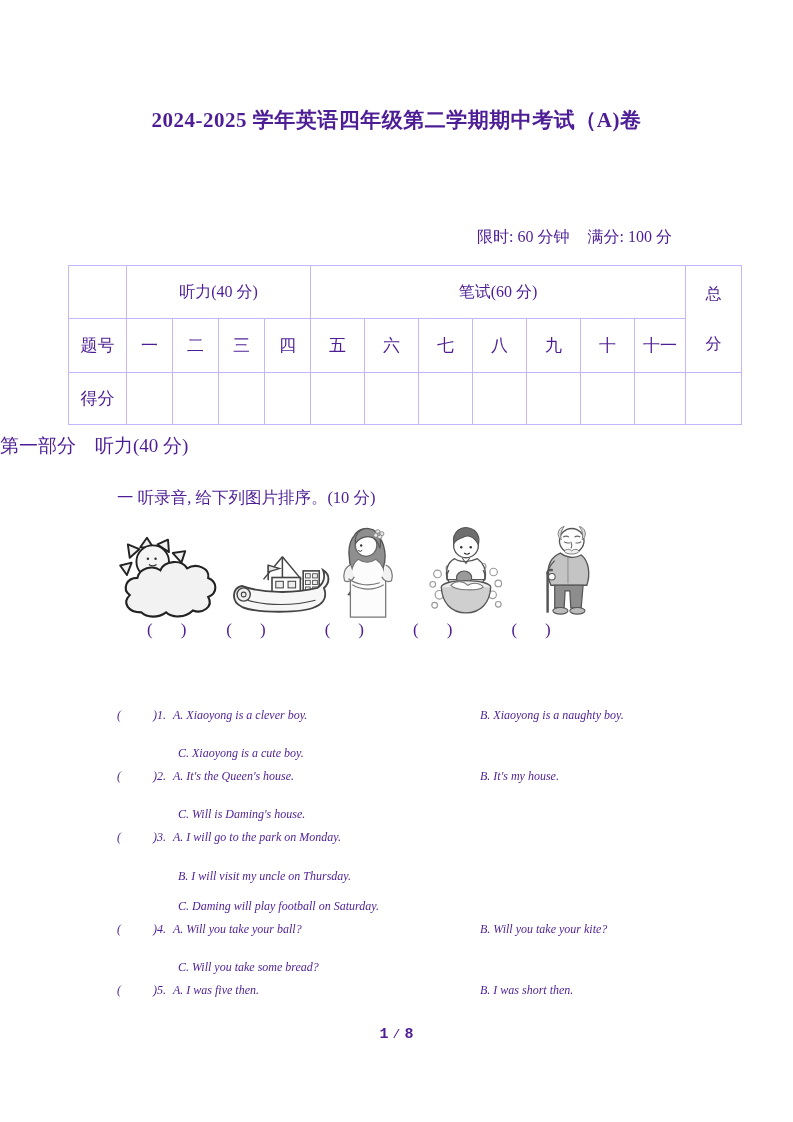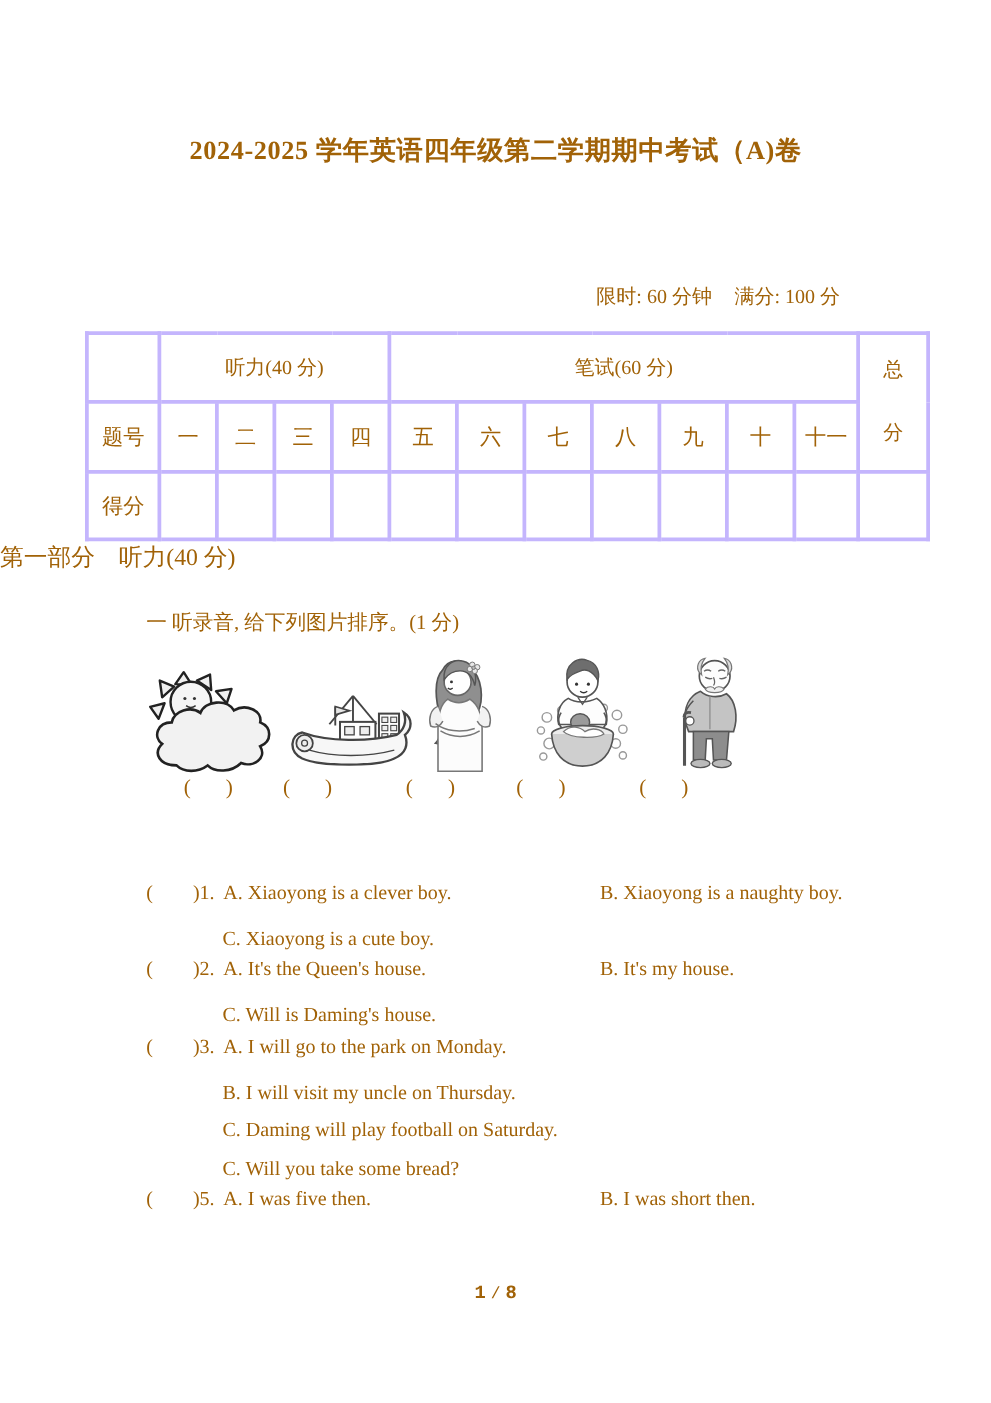--- a/index.html
+++ b/index.html
@@ -1,28 +1,28 @@
 <!DOCTYPE html>
 <html><head>
 <meta charset="utf-8">
 <style>
   html,body{margin:0;padding:0;background:#fff;}
   .page{
     position:relative;width:793px;height:1122px;background:#fff;overflow:hidden;
-    font-family:"Liberation Serif",serif;color:#a16207;
+    font-family:"Liberation Serif",serif;color:#4c1d95;
   }
   .title{position:absolute;top:106px;left:0;width:100%;text-align:center;
     font-size:21px;font-weight:bold;letter-spacing:.5px;}
   .subtitle{position:absolute;top:169px;left:0;width:100%;text-align:center;
     font-size:20px;font-weight:bold;}
   .info{position:absolute;top:227px;right:121px;font-size:16px;}
   .info .sep{display:inline-block;width:18px;}
 
   table.score{position:absolute;top:265px;left:68px;border-collapse:collapse;table-layout:fixed;}
-  table.score td{border:3px solid #c4b5fd;text-align:center;vertical-align:middle;
+  table.score td{border:1px solid #c4b5fd;text-align:center;vertical-align:middle;
     font-size:17px;padding:0;}
   tr.r1 td{height:52px;font-size:16px;}
   tr.r2 td{height:53px;}
   tr.r3 td{height:51px;}
   td.total-cell div{line-height:50px;font-size:16px;}
 
   .part-heading{position:absolute;top:433px;left:0;width:100%;text-align:left;font-size:19px;}
   .sec-title{position:absolute;left:117px;font-size:16.5px;}
   .sec1-title{top:487px;}
   .sec2-title{top:663px;}
@@ -35,21 +35,21 @@
   .fig3{width:66px;margin-left:4px;}
   .fig4{width:76px;margin-left:25px;}
   .fig5{width:70px;margin-left:28px;}
 
   .parens-row{position:absolute;top:620px;left:118px;font-size:17px;white-space:nowrap;}
   .ppair{display:inline-block;}
   .pp1{margin-left:29px;} .pp2{margin-left:40px;} .pp3{margin-left:59px;}
   .pp4{margin-left:49px;} .pp5{margin-left:59px;}
   .pgap{display:inline-block;width:28px;}
 
-  .questions{position:absolute;top:700px;left:117px;width:600px;font-size:16px;}
+  .questions{position:absolute;top:700px;left:117px;width:600px;font-size:12px;font-style:italic;}
   .qline{display:flex;align-items:center;height:30.6px;white-space:nowrap;}
   .q-left{width:363px;flex:0 0 363px;}
   .q-right{flex:1;}
   .indent{padding-left:61px;align-items:flex-end;}
   .ans-gap{display:inline-block;width:32px;}
   .qnum{margin-right:7px;}
 
   .footer{position:absolute;top:1026px;left:0;width:100%;text-align:center;
     font-family:Liberation Mono, monospace;font-size:15px;font-weight:bold;}
   .footer .fsep{font-weight:normal;margin:0 4px;font-size:13px;}
@@ -118,21 +118,21 @@
       <td></td>
       <td></td>
       <td></td>
       <td></td>
     </tr>
   </tbody>
     </table>
 
   <div class="part-heading">第一部分　听力(40 分)</div>
 
-  <div class="sec-title sec1-title">一 听录音, 给下列图片排序。(1 分)</div>
+  <div class="sec-title sec1-title">一 听录音, 给下列图片排序。(10 分)</div>
 
   <div class="figures">
     <div class="fig fig1">
       <svg viewBox="0 0 104 92" width="100" height="88">
         <g fill="#f0f0f0" stroke="#222" stroke-width="2" stroke-linejoin="round">
           <path d="M30,6 L37,17 L23,16 Z"></path>
           <path d="M52,8 L53,21 L41,13 Z"></path>
           <path d="M10,13 L22,18 L12,27 Z"></path>
           <path d="M2,35 L14,32 L9,45 Z"></path>
           <path d="M70,20 L66,32 L57,22 Z"></path>
@@ -265,20 +265,24 @@
     <div class="qline">
       <div class="q-left"><span>(</span><span class="ans-gap"></span><span>)</span><span class="qnum">3.</span><span>A. I will go to the park on Monday.</span></div>
     </div>
     <div class="qline indent">
         <span>B. I will visit my uncle on Thursday.</span>
       </div>
     <div class="qline indent">
         <span>C. Daming will play football on Saturday.</span>
       </div>
 
+    <div class="qline">
+      <div class="q-left"><span>(</span><span class="ans-gap"></span><span>)</span><span class="qnum">4.</span><span>A. Will you take your ball?</span></div>
+      <div class="q-right"><span>B. Will you take your kite?</span></div>
+    </div>
     <div class="qline indent">
         <span>C. Will you take some bread?</span>
       </div>
 
     <div class="qline">
       <div class="q-left"><span>(</span><span class="ans-gap"></span><span>)</span><span class="qnum">5.</span><span>A. I was five then.</span></div>
       <div class="q-right"><span>B. I was short then.</span></div>
     </div>
 
   </div>

